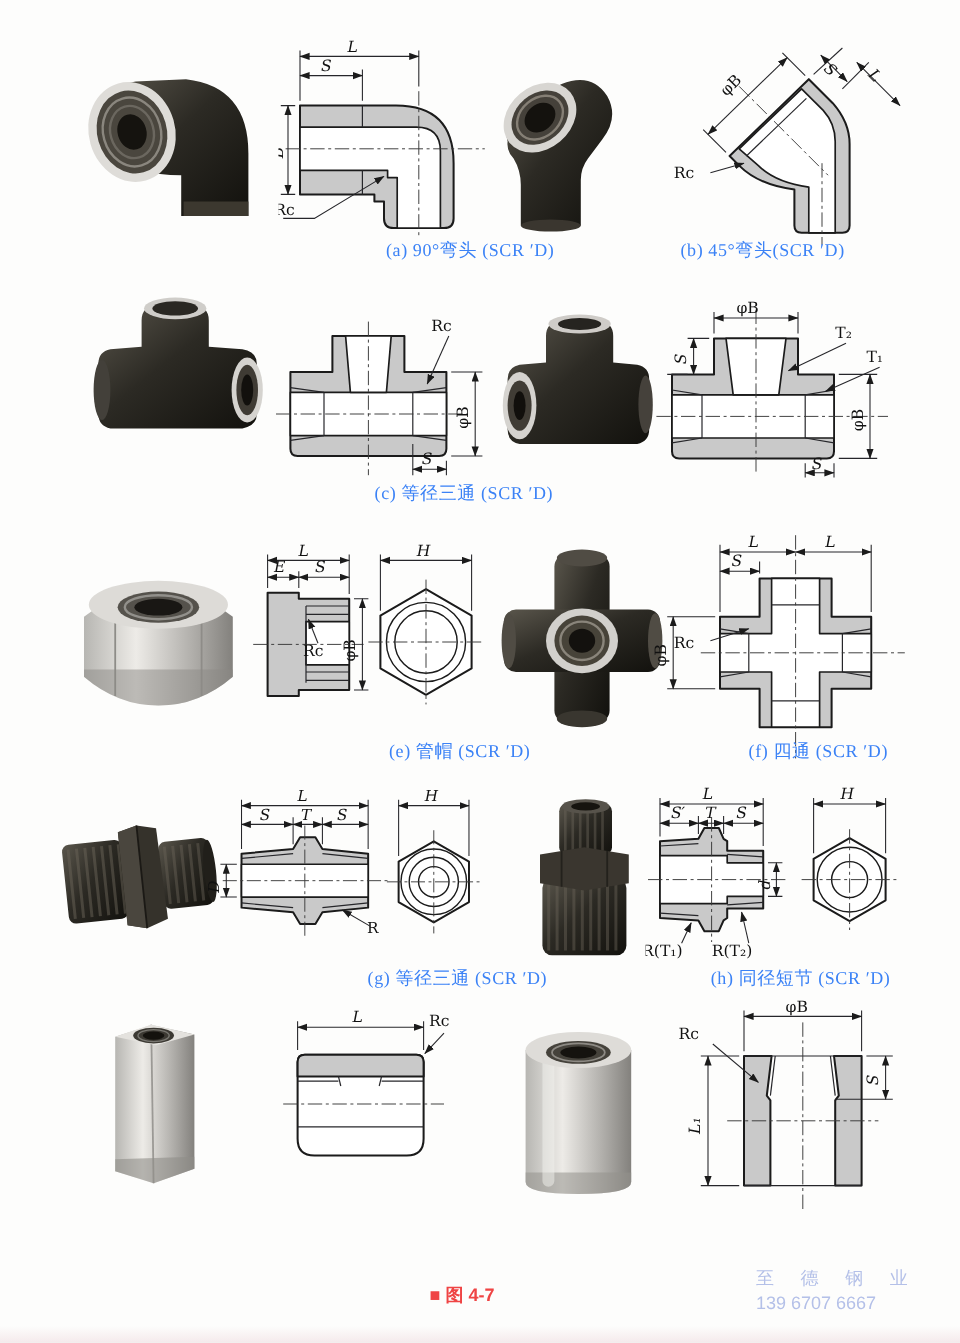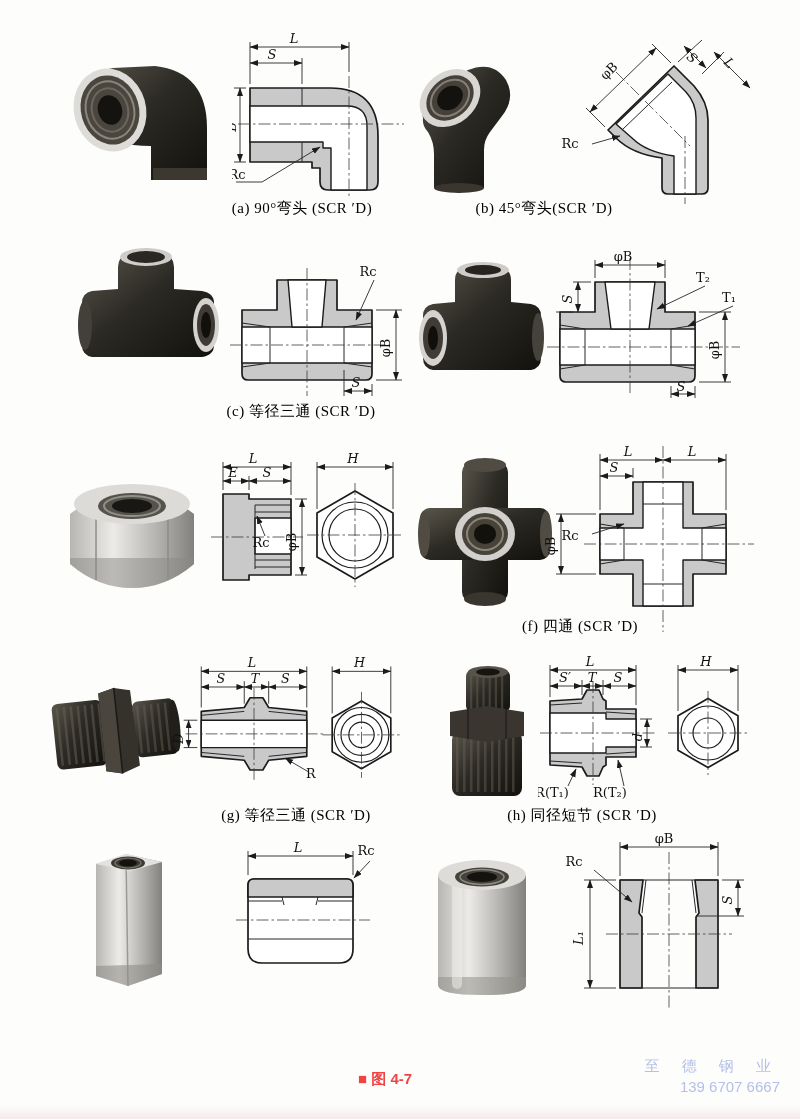--- a/index.html
+++ b/index.html
@@ -1,22 +1,22 @@
 <!DOCTYPE html>
 <html><head>
 <meta charset="utf-8">
 <style>
   html,body{margin:0;padding:0;background:#e8e8e8;}
   .page{position:relative;width:800px;height:1119px;background:#fdfdfc;overflow:hidden;
         font-family:"Liberation Serif",serif;}
   .abs{position:absolute;}
-  .cap{position:absolute;width:320px;text-align:center;font:15px "Liberation Serif",serif;
-       color:#000000;letter-spacing:0.5px;}
+  .cap{position:absolute;width:320px;text-align:right;font:15px "Liberation Serif",serif;
+       color:#3b82f6;letter-spacing:0.5px;}
   .fignum{position:absolute;font:bold 15px "Liberation Sans",sans-serif;color:#ef4444;}
-  .wm{position:absolute;text-align:right;font:15px "Liberation Sans",sans-serif;line-height:21px;}
+  .wm{position:absolute;text-align:left;font:15px "Liberation Sans",sans-serif;line-height:21px;}
   .wm .l1{letter-spacing:9px;}
   .scanstrip{position:absolute;left:0;right:0;bottom:0;height:14px;
        background:linear-gradient(to bottom, rgba(255,255,255,0), rgba(230,202,208,0.38));}
   
   .body{fill:#c9c9c9;stroke:#1b1b1b;stroke-width:1.7;stroke-linejoin:round;}
   .bore{fill:#ffffff;stroke:#1b1b1b;stroke-width:1.4;stroke-linejoin:round;}
   .ol{fill:#ffffff;stroke:#1b1b1b;stroke-width:1.7;stroke-linejoin:round;}
   .ol2{fill:none;stroke:#1b1b1b;stroke-width:1.2;}
   .thin{stroke:#26262a;stroke-width:1;fill:none;}
   .dim{stroke:#26262a;stroke-width:0.9;fill:none;}
@@ -310,20 +310,21 @@
     <line class="dim" x1="60" y1="36" x2="93" y2="36" marker-start="url(#mA)" marker-end="url(#mA)"></line>
     <text class="dt" x="74" y="32">S</text>
     <line class="dim" x1="56" y1="74" x2="16" y2="74"></line>
     <line class="dim" x1="56" y1="134" x2="16" y2="134"></line>
     <line class="dim" x1="21" y1="74" x2="21" y2="134" marker-start="url(#mA)" marker-end="url(#mA)"></line>
     <text class="du" x="15" y="106" transform="rotate(-90 15 106)">φB</text>
     <text class="du as" x="30" y="100">Rc</text>
     <path class="dim" d="M52,94 L84,84" marker-end="url(#mA)"></path>
   </g>
 </svg>
+<div class="cap" style="left:122px;top:617px">(e) 管帽 (SCR ′D)</div>
 <div class="cap" style="left:420px;top:617px">(f) 四通 (SCR ′D)</div>
 
 <svg class="abs" style="left:48px;top:658px" width="135" height="142" viewBox="0 0 135 142">
   <g transform="rotate(-6 67 71)">
     <rect x="6" y="40" width="50" height="66" rx="6" fill="url(#gmDark)"></rect>
     <line x1="10" y1="73" x2="54" y2="73" stroke="#6a6459" stroke-width="58" stroke-dasharray="2.5 4.5" opacity="0.5"></line>
     <rect x="86" y="46" width="42" height="56" rx="6" fill="url(#gmDark)"></rect>
     <line x1="90" y1="74" x2="124" y2="74" stroke="#6a6459" stroke-width="48" stroke-dasharray="2.5 4.5" opacity="0.45"></line>
     <ellipse cx="127" cy="74" rx="5" ry="26" fill="#211f1a"></ellipse>
     <path d="M54,34 L70,30 L86,34 L88,110 L70,116 L54,112 Z" fill="#35322b"></path>

